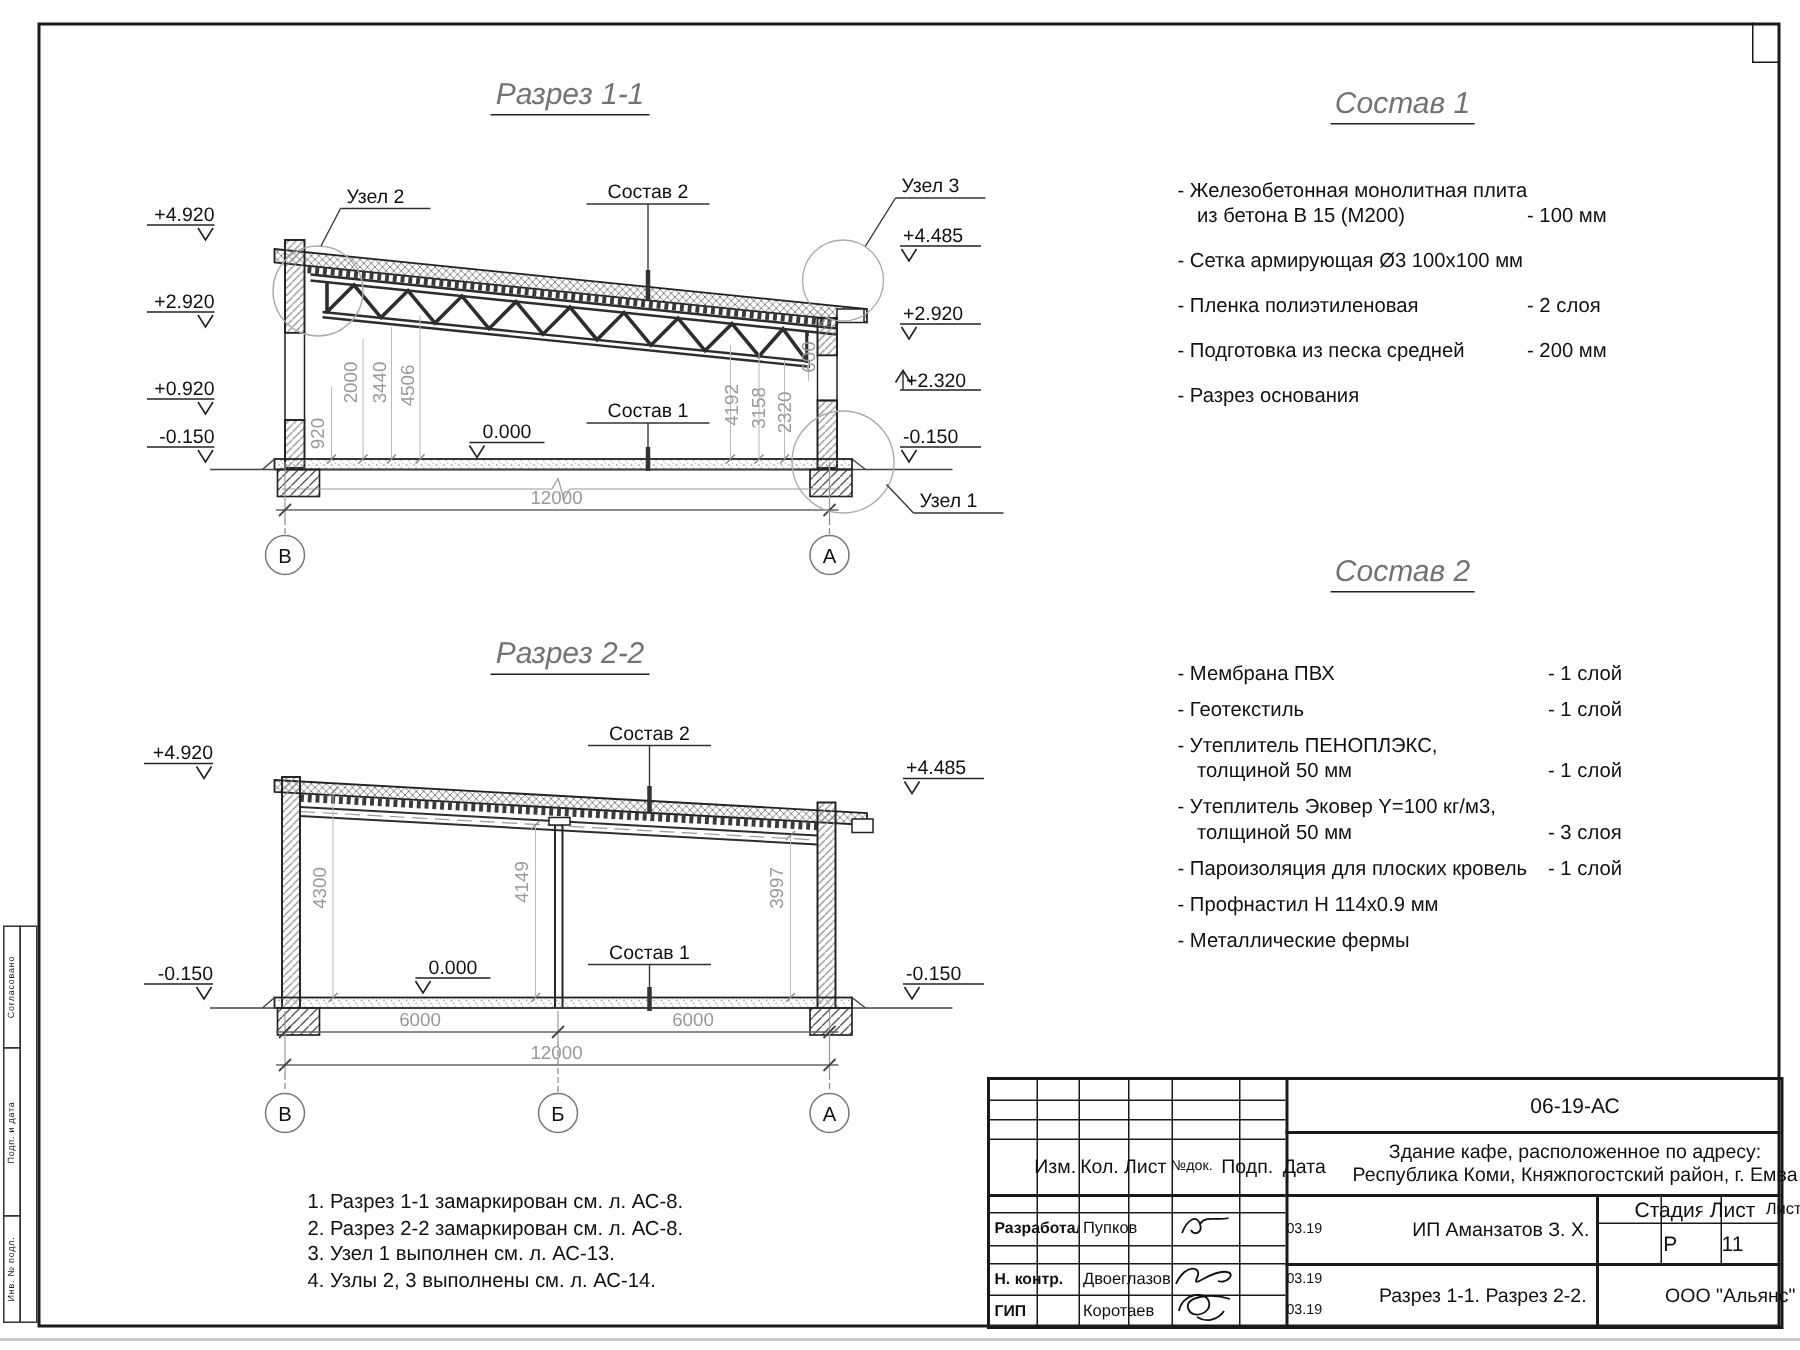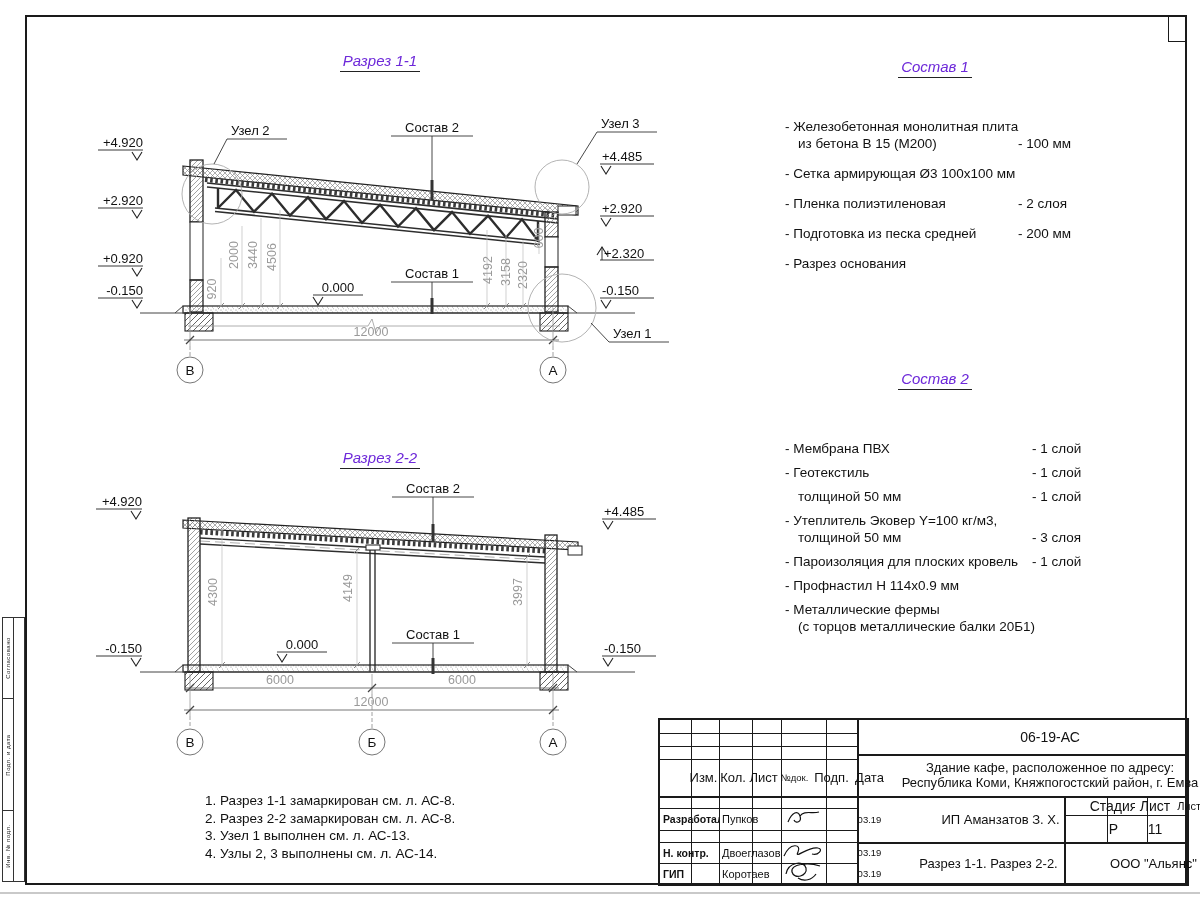--- a/index.html
+++ b/index.html
@@ -8,21 +8,21 @@
   .abs{position:absolute;}
   
   #frame{left:25px;top:15px;width:1158px;height:866px;border:2px solid #1a1a1a;}
   #corner-cell{left:1168px;top:15px;width:17px;height:26px;border:1.5px solid #1a1a1a;border-top:none;border-right:none;}
   #bottom-shadow{left:0;top:892px;width:1200px;height:2px;background:#c9c9c9;}
   
   .sideCell{border:1px solid #333;box-sizing:border-box;}
   .vtext{position:absolute;left:50%;top:50%;transform:translate(-50%,-50%) rotate(-90deg);
          font-size:6px;white-space:nowrap;color:#222;letter-spacing:.5px;}
   
-  .dtitle{font-style:italic;font-size:15px;color:#6d28d9;text-align:center;}
+  .dtitle{font-style:italic;font-size:20px;color:#737373;text-align:center;}
   .dtitle span{border-bottom:1.2px solid #222;padding:0 3px 2px 3px;}
   
   .clist{width:300px;font-size:13.5px;line-height:17px;color:#111;}
   .citem{position:relative;margin-bottom:13px;}
   .clist2 .citem{margin-bottom:7px;}
   .l2{padding-left:13px;}
   .cval{position:absolute;left:233px;top:0;white-space:nowrap;}
   .clist2 .cval{left:247px;}
   .cval.vb{top:auto;bottom:0;}
   
@@ -71,21 +71,21 @@
 </div>
 <div class="abs sideCell" style="left:2px;top:698px;width:12px;height:113px;">
   <span class="vtext">Подп. и дата</span>
 </div>
 <div class="abs sideCell" style="left:2px;top:810px;width:12px;height:72px;">
   <span class="vtext">Инв. № подл.</span>
 </div>
 <div class="abs sideCell" style="left:13px;top:617px;width:12px;height:265px;"></div>
 
 <div class="abs dtitle" style="left:290px;top:52px;width:180px;"><span>Разрез 1-1</span></div>
-<div class="abs dtitle" style="left:290px;top:449px;width:180px;font-style:italic;"><span>Разрез 2-2</span></div>
+<div class="abs dtitle" style="left:290px;top:425px;width:180px;font-style:italic;"><span>Разрез 2-2</span></div>
 <div class="abs dtitle" style="left:855px;top:58px;width:160px;"><span>Состав 1</span></div>
 <div class="abs dtitle" style="left:855px;top:370px;width:160px;"><span>Состав 2</span></div>
 
 <svg class="abs" style="left:80px;top:108px;" width="620" height="300" viewBox="0 0 620 300">
 
   <polygon points="103,58 498,98 498,107 103,67" fill="url(#hx)" stroke="#222" stroke-width="1.2"></polygon>
   <rect x="478" y="98" width="18" height="9" fill="#fff" stroke="#222" stroke-width="1"></rect>
 
   <line x1="125" y1="71.5" x2="478" y2="107.5" stroke="#3a3a3a" stroke-width="5" stroke-dasharray="2.6 2.6"></line>
 
@@ -375,38 +375,38 @@
 <div class="abs clist clist2" style="left:785px;top:440px;">
   <div class="citem">
     <div>- Мембрана ПВХ</div>
       <span class="cval">- 1 слой</span>
   </div>
   <div class="citem">
     <div>- Геотекстиль</div>
       <span class="cval">- 1 слой</span>
   </div>
   <div class="citem">
+    <div>- Утеплитель ПЕНОПЛЭКС,</div>
       <div class="l2">толщиной 50 мм</div>
     <span class="cval vb">- 1 слой</span>
   </div>
   <div class="citem">
     <div>- Утеплитель Эковер Y=100 кг/м3,</div>
       <div class="l2">толщиной 50 мм</div>
     <span class="cval vb">- 3 слоя</span>
   </div>
   <div class="citem">
     <div>- Пароизоляция для плоских кровель</div>
       <span class="cval">- 1 слой</span>
   </div>
   <div class="citem">
     <div>- Профнастил Н 114x0.9 мм</div>
   </div>
   <div class="citem">
     <div>- Металлические фермы</div>
-      <div class="l2">(с торцов металлические балки 20Б1)</div>
   </div>
 </div>
 
 <div class="abs" id="notes" style="left:205px;top:792px;">
   <div>1. Разрез 1-1 замаркирован см. л. АС-8.</div>
   <div>2. Разрез 2-2 замаркирован см. л. АС-8.</div>
   <div>3. Узел 1 выполнен см. л. АС-13.</div>
   <div>4. Узлы 2, 3 выполнены см. л. АС-14.</div>
 </div>
 

